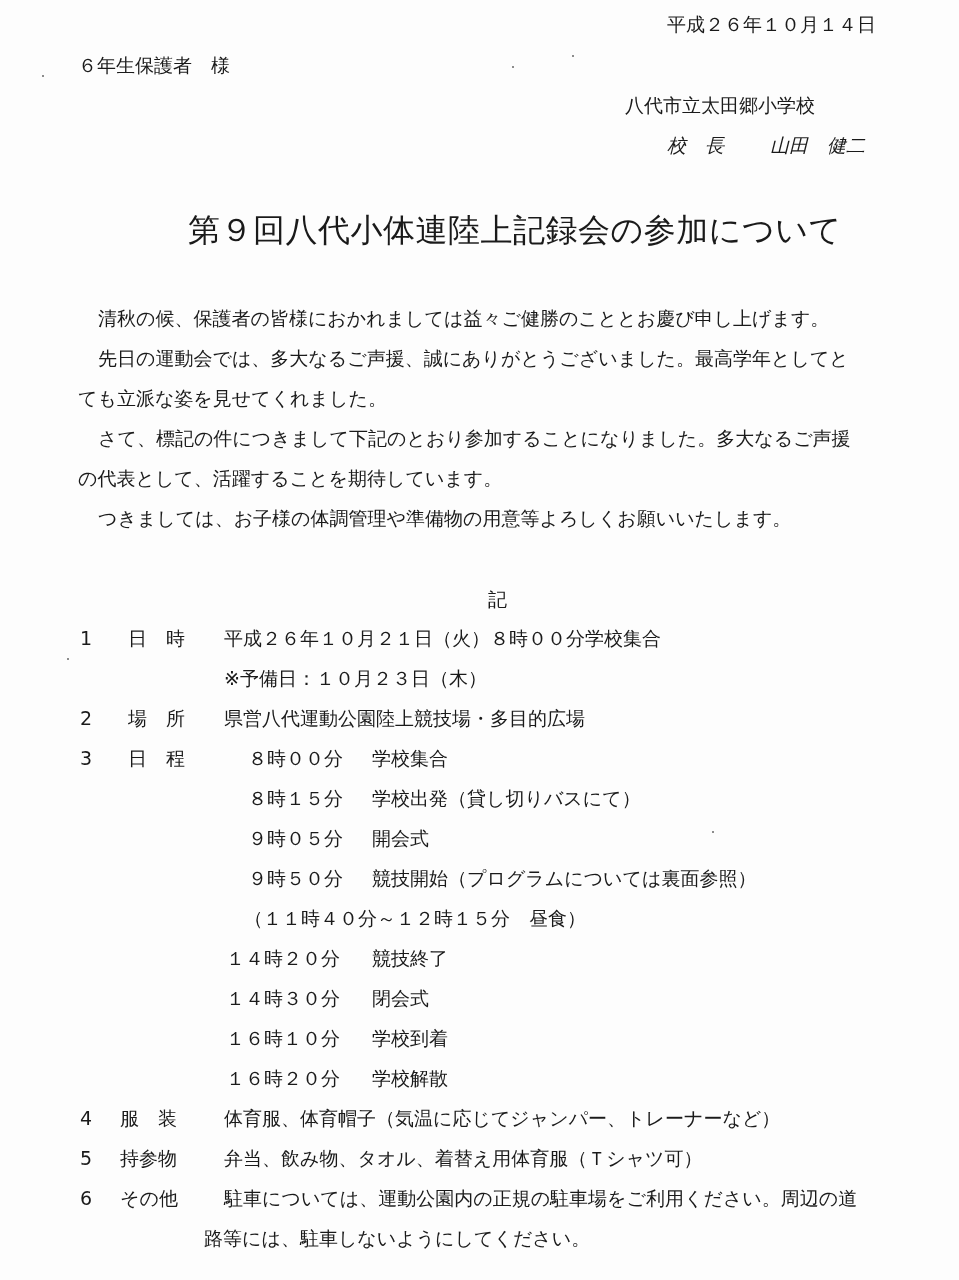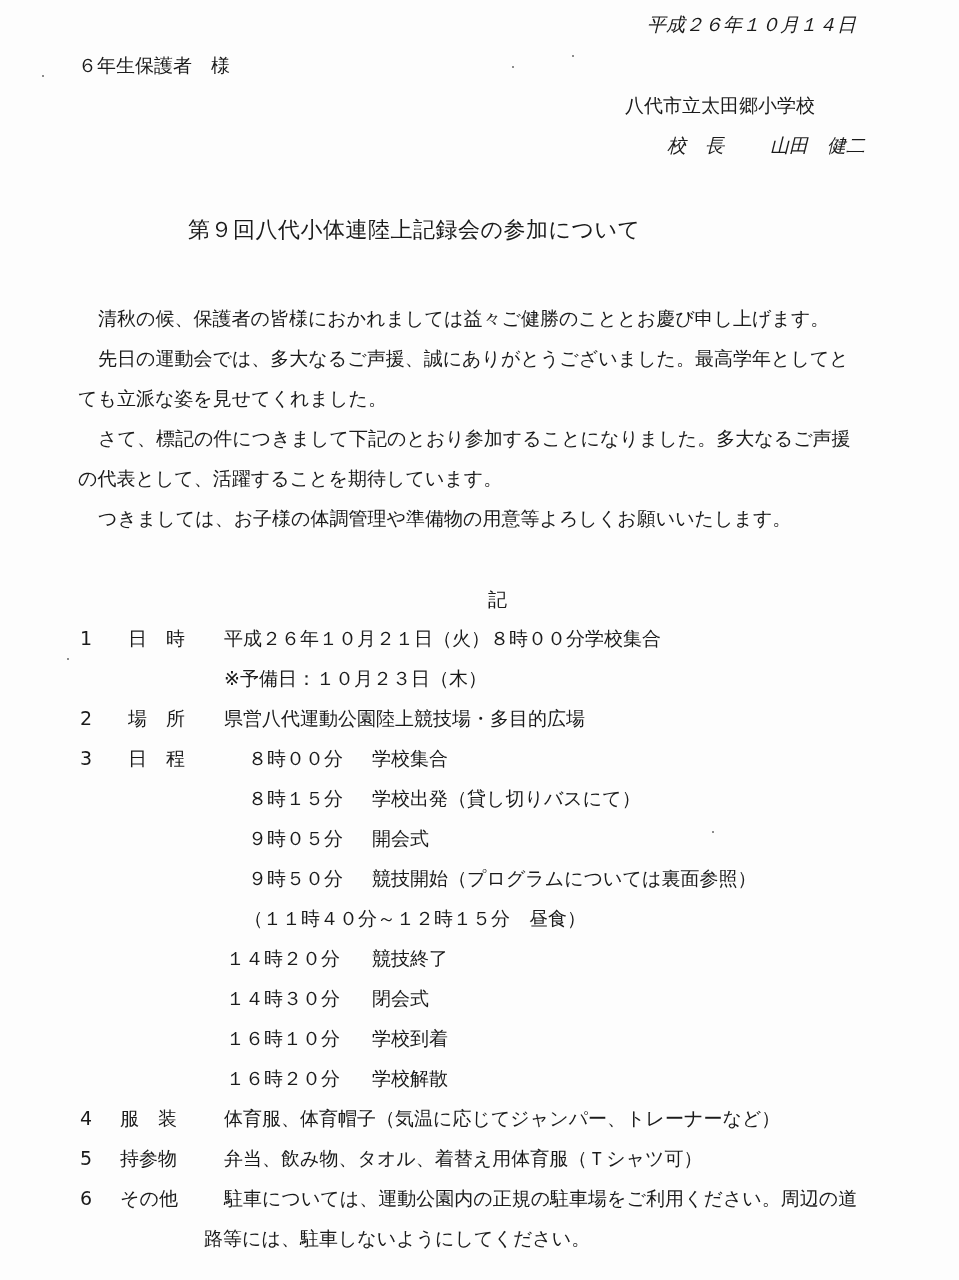--- a/index.html
+++ b/index.html
@@ -2,35 +2,35 @@
 <html><head>
   <meta charset="utf-8">
   <style>
     html, body { margin: 0; padding: 0; }
     body {
       width: 959px; height: 1280px; background: #fdfdfd; position: relative; overflow: hidden;
       font-family: "DejaVu Sans", "Liberation Sans", sans-serif; color: #1a1a1a;
     }
     .abs { position: absolute; white-space: nowrap; }
     .txt { font-size: 19px; line-height: 24px; }
-    .title { font-size: 22px; line-height: 34px; letter-spacing: 0.5px; }
+    .title { font-size: 32px; line-height: 34px; letter-spacing: 0.5px; }
     .speck { position: absolute; width: 2px; height: 2px; background: #666; border-radius: 1px; }
     .num { display: inline-block; width: 26px; }
     .lbl { display: inline-block; }
   </style>
 </head>
 <body>
 
 <div class="speck" style="left:42px;top:75px;"></div>
 <div class="speck" style="left:512px;top:66px;"></div>
 <div class="speck" style="left:572px;top:55px;"></div>
 <div class="speck" style="left:712px;top:831px;"></div>
 <div class="speck" style="left:67px;top:658px;"></div>
 
-<div class="abs txt" style="left:647px;top:12px;font-style:italic;">平成２６年１０月１４日</div>
+<div class="abs txt" style="left:667px;top:12px;">平成２６年１０月１４日</div>
 <div class="abs txt" style="left:78px;top:53px;">６年生保護者　様</div>
 <div class="abs txt" style="left:625px;top:93px;">八代市立太田郷小学校</div>
 <div class="abs txt" style="left:667px;top:133px;font-style:italic;">
   <span>校　長</span>
   <span style="display:inline-block;width:34px;"></span>
   <span>山田　健二</span>
 </div>
 
 <div class="abs title" style="left:188px;top:213px;">第９回八代小体連陸上記録会の参加について</div>
 

